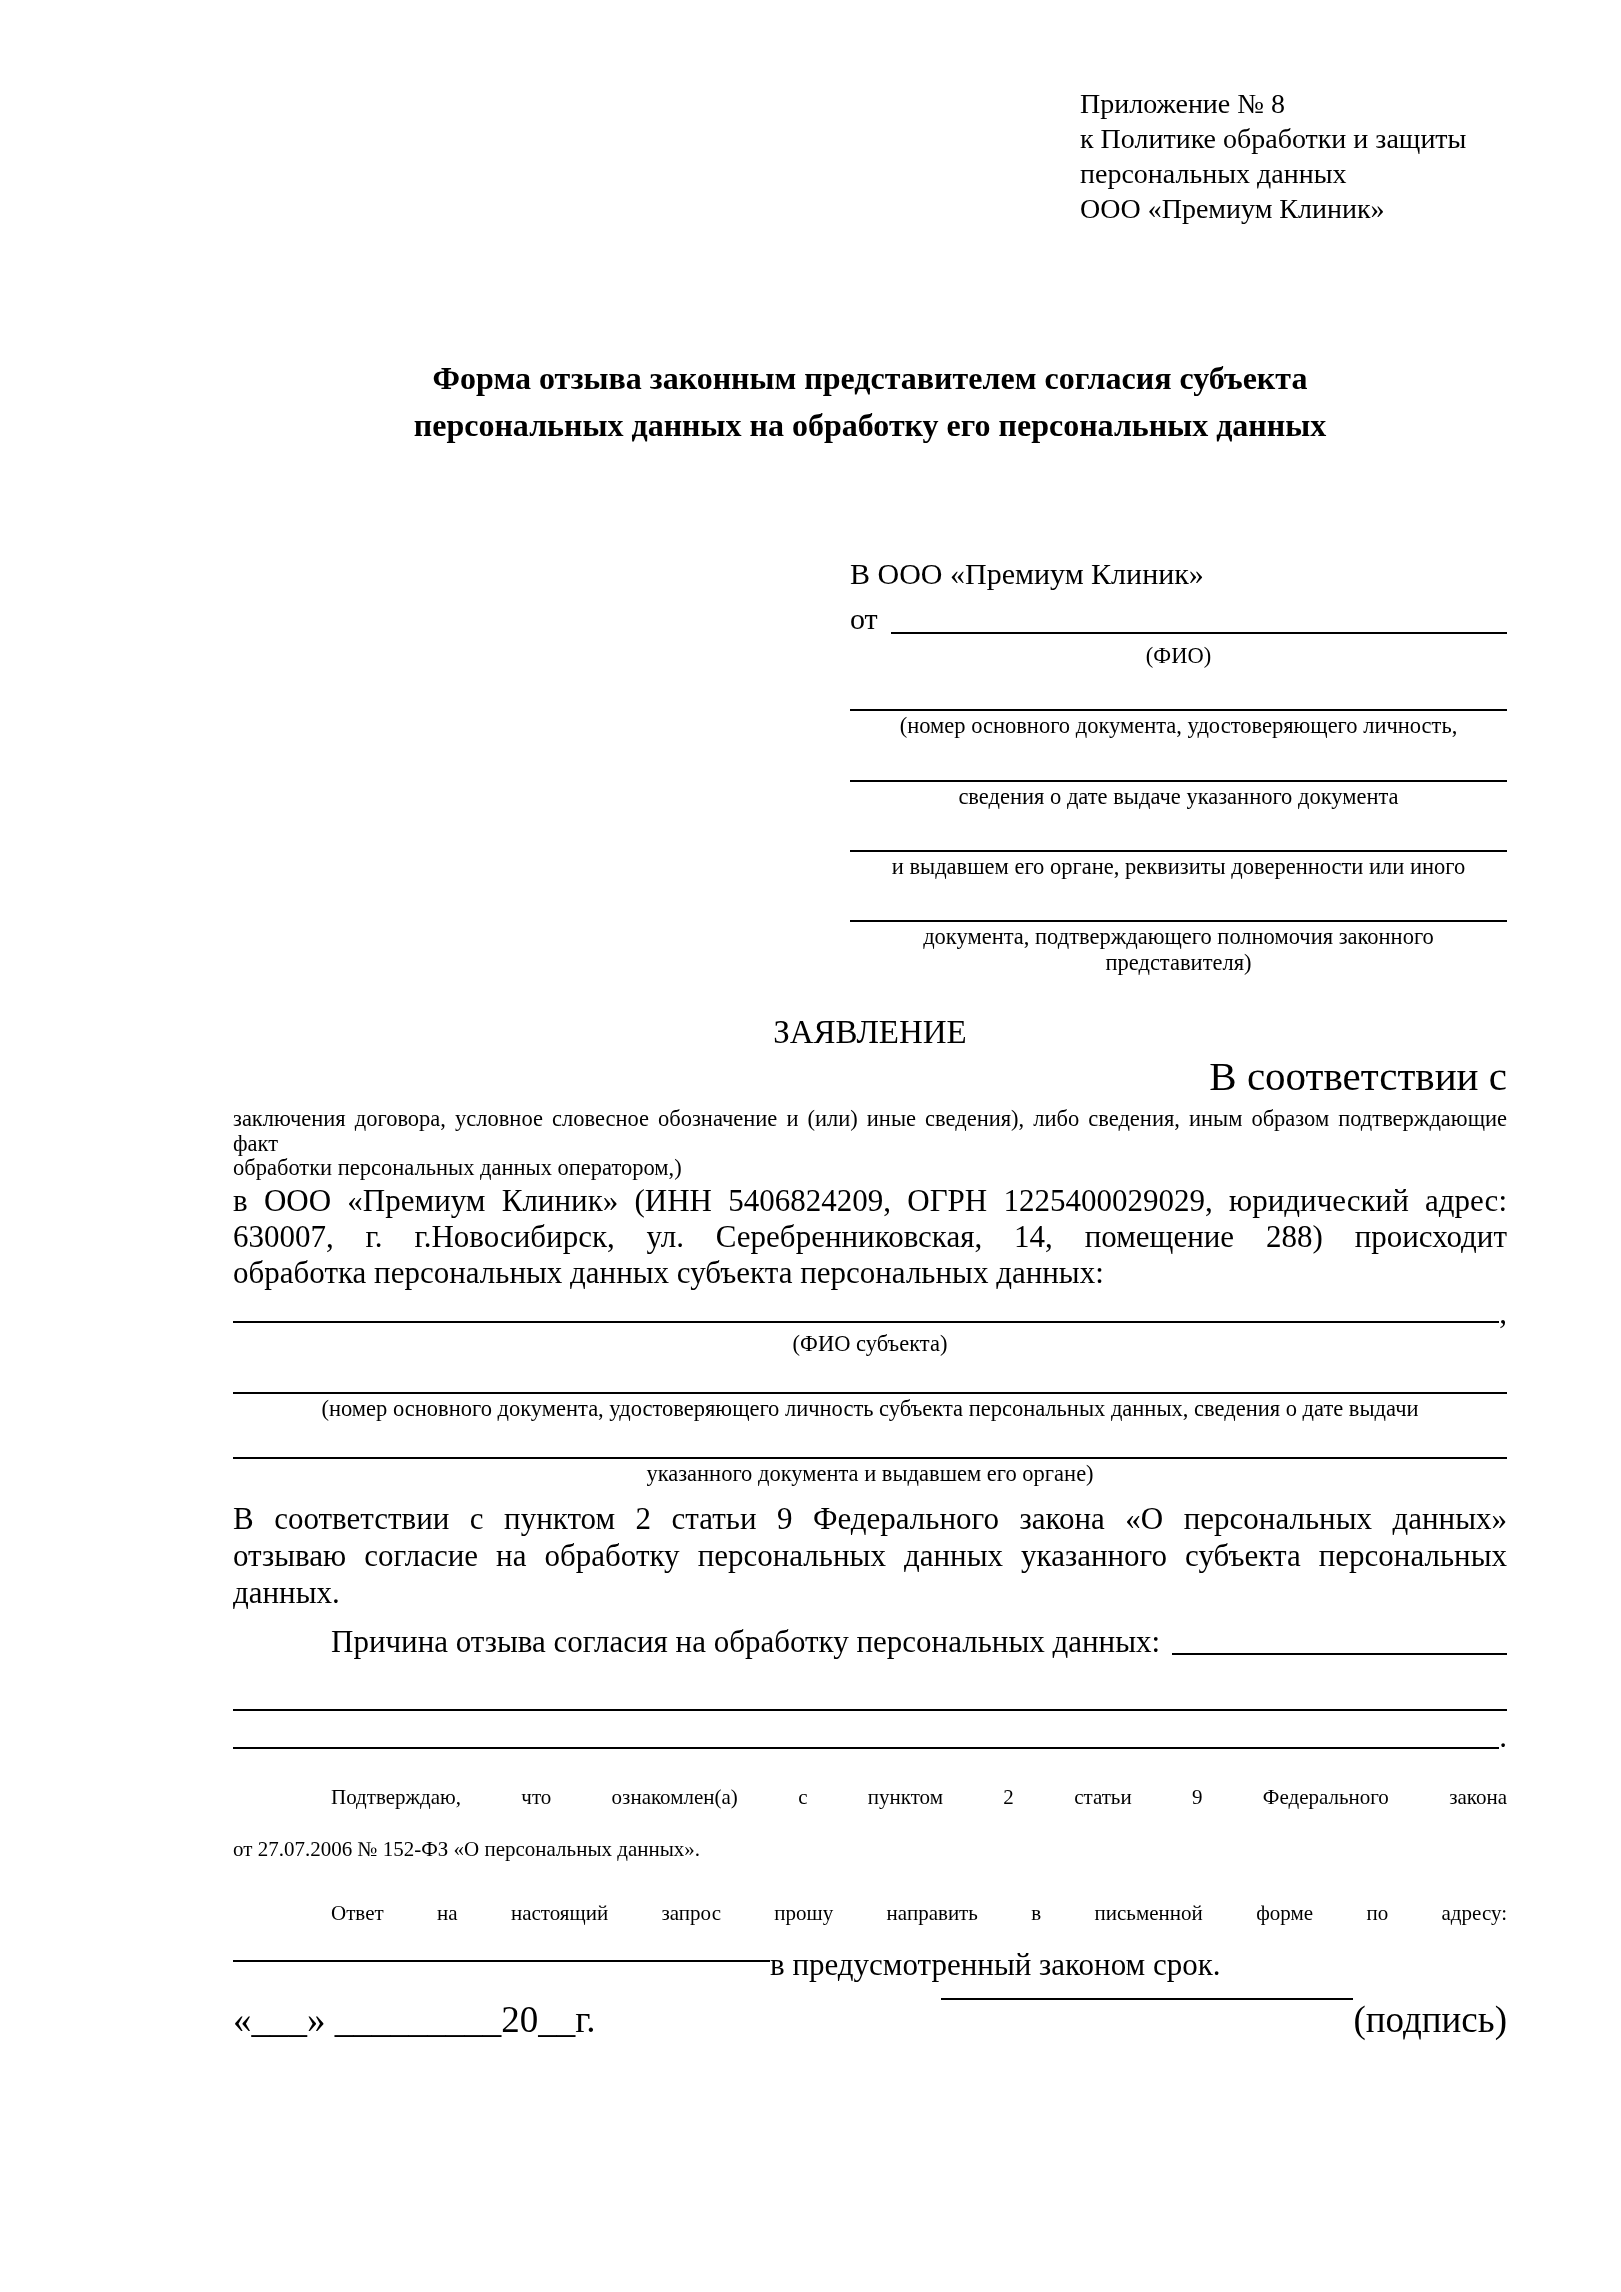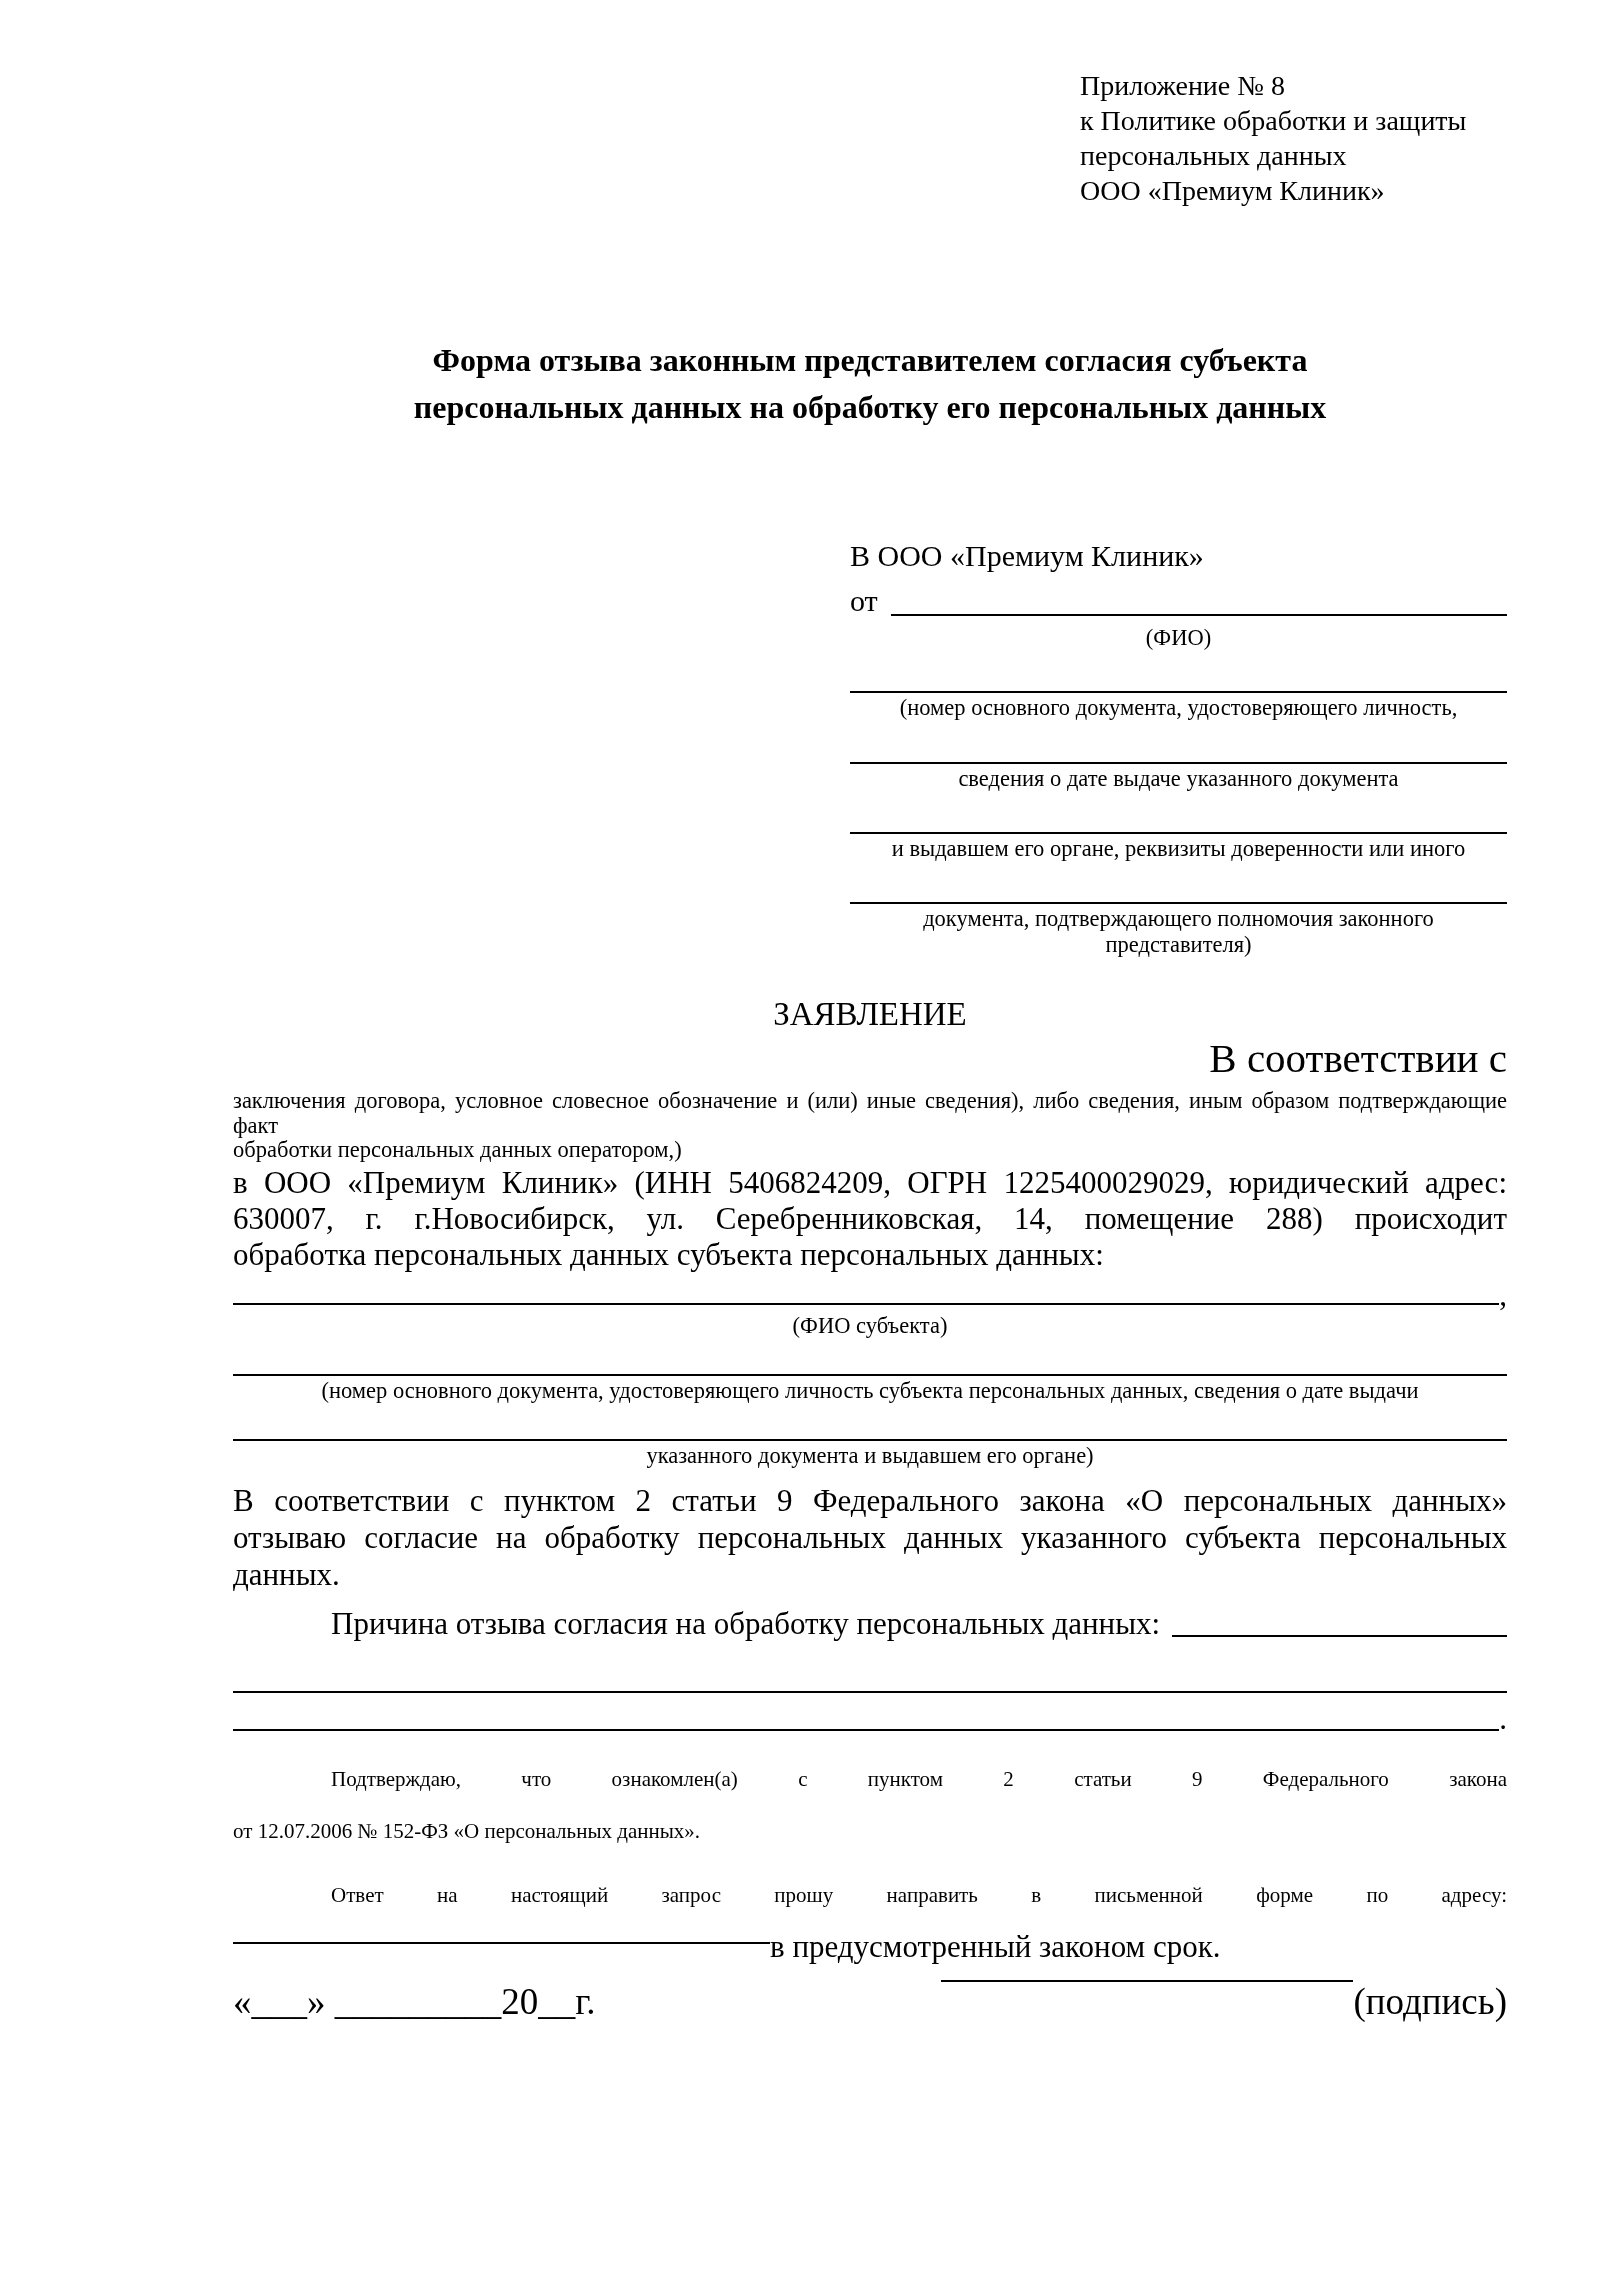--- a/index.html
+++ b/index.html
@@ -4,21 +4,21 @@
 <style>
   html,body { margin:0; padding:0; background:#ffffff; }
   .page {
     position:relative;
     width:1621px; height:2293px;
     background:#ffffff;
     color:#000;
     font-family:"Liberation Serif","DejaVu Serif",serif;
     overflow:hidden;
   }
-  .content { margin-left:233px; width:1274px; padding-top:68px; }
+  .content { margin-left:233px; width:1274px; padding-top:86px; }
 
   .header-right { margin-left:847px; font-size:28px; line-height:35px; }
 
   .title { margin-top:129px; font-size:32px; font-weight:bold; line-height:47px; text-align:center; }
 
   .addressee { margin-top:102px; margin-left:617px; width:657px; font-size:30px; line-height:45px; }
   .row { display:flex; align-items:flex-end; }
   .fill { flex:1 1 auto; border-bottom:2.9px solid #000; margin-bottom:6.9px; }
   .cap { font-size:22.5px; line-height:25.5px; text-align:center; margin-top:2px; }
   .blank { border-bottom:2.9px solid #000; height:11.8px; }
@@ -133,21 +133,21 @@
     </div>
 
     <div class="blankw sp"></div>
     <div class="xrow">
       <span class="fill"></span>
       <span>.</span>
     </div>
 
     <div class="ack">
       <div class="jl ind">Подтверждаю, что ознакомлен(а) с пунктом 2 статьи 9 Федерального закона</div>
-      <div>от 12.07.2006 № 152-ФЗ «О персональных данных».</div>
+      <div>от 27.07.2006 № 152-ФЗ «О персональных данных».</div>
     </div>
 
     <div class="ack" style="margin-top:12px;">
       <div class="jl ind">Ответ на настоящий запрос прошу направить в письменной форме по адресу:</div>
     </div>
     <div class="resp-row">
       <span class="uline548"></span>
       <span>в предусмотренный законом срок.</span>
     </div>
 

